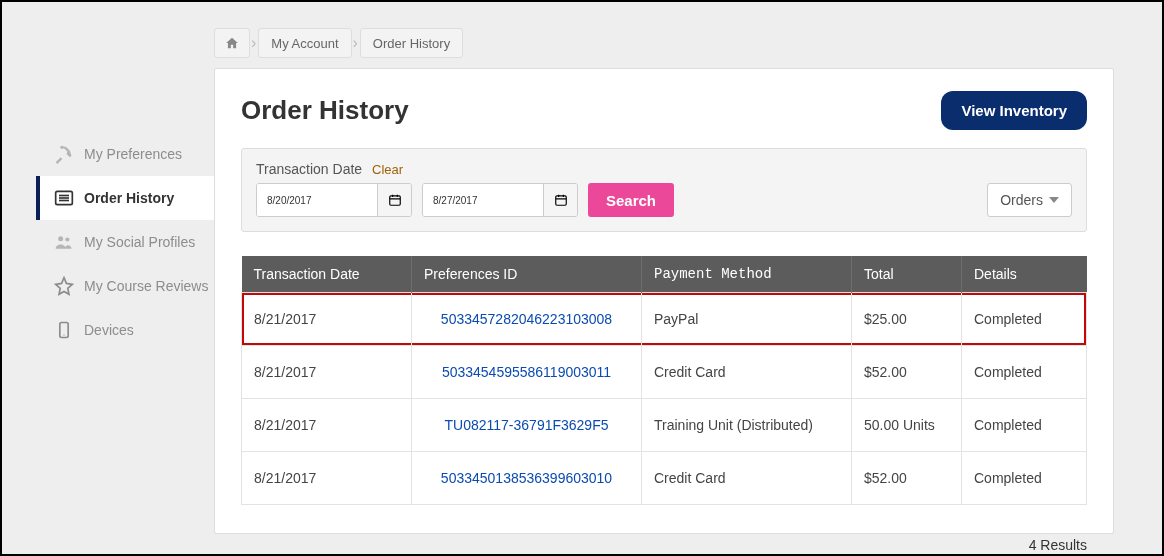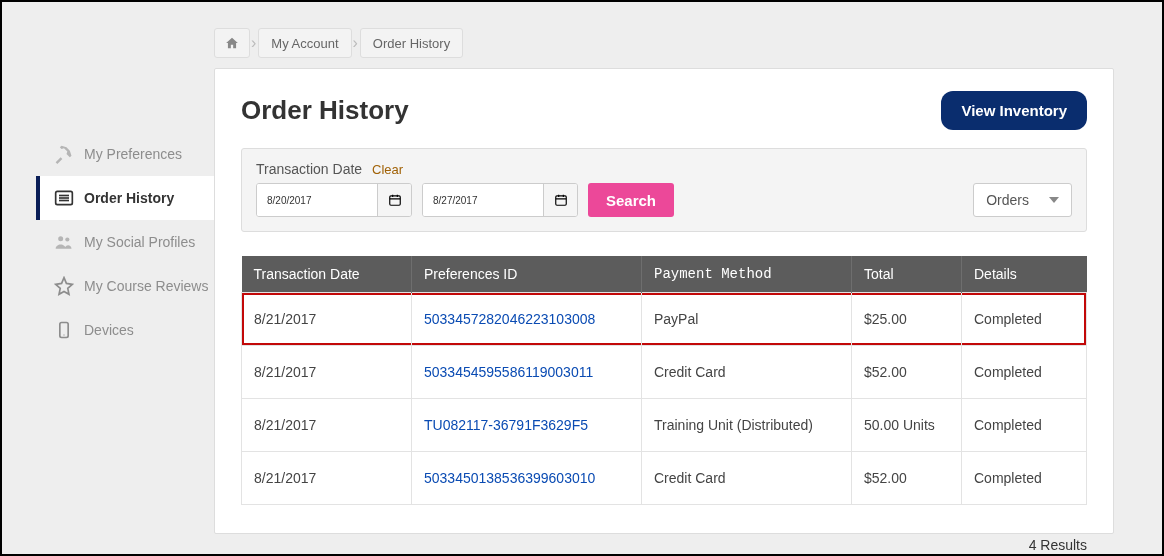--- a/index.html
+++ b/index.html
@@ -160,21 +160,21 @@
   }
   .orders-drop {
     margin-left: auto;
     background: #fff;
     border: 1px solid #ccc;
     border-radius: 3px;
     height: 34px;
     padding: 0 12px;
     display: flex;
     align-items: center;
-    gap: 20px;
+    gap: 6px;
     font-size: 14px;
     color: #555;
     cursor: pointer;
   }
   .tri-down {
     width: 0; height: 0;
     border-left: 5px solid transparent;
     border-right: 5px solid transparent;
     border-top: 6px solid #888;
   }
@@ -192,21 +192,21 @@
     font-weight: 500;
     padding: 10px 12px;
     border-right: 1px solid #6e6e6e;
   }
   .tbl th:last-child { border-right: 0; }
   .tbl td {
     padding: 18px 12px;
     border: 1px solid #e3e3e3;
     color: #444;
   }
-  .tbl td.link { color: #0a4bb3; cursor: pointer; }
+  .tbl td.link { color: #0a4bb3; cursor: pointer; text-align: center; }
   .tbl tr.highlight td {
     box-shadow: inset 0 2px 0 #c20808, inset 0 -2px 0 #c20808;
   }
   .tbl tr.highlight td:first-child { box-shadow: inset 2px 0 0 #c20808, inset 0 2px 0 #c20808, inset 0 -2px 0 #c20808; }
   .tbl tr.highlight td:last-child  { box-shadow: inset -2px 0 0 #c20808, inset 0 2px 0 #c20808, inset 0 -2px 0 #c20808; }
   .results-count {
     text-align: right;
     font-size: 14px;
     color: #333;
     margin-top: 32px;

